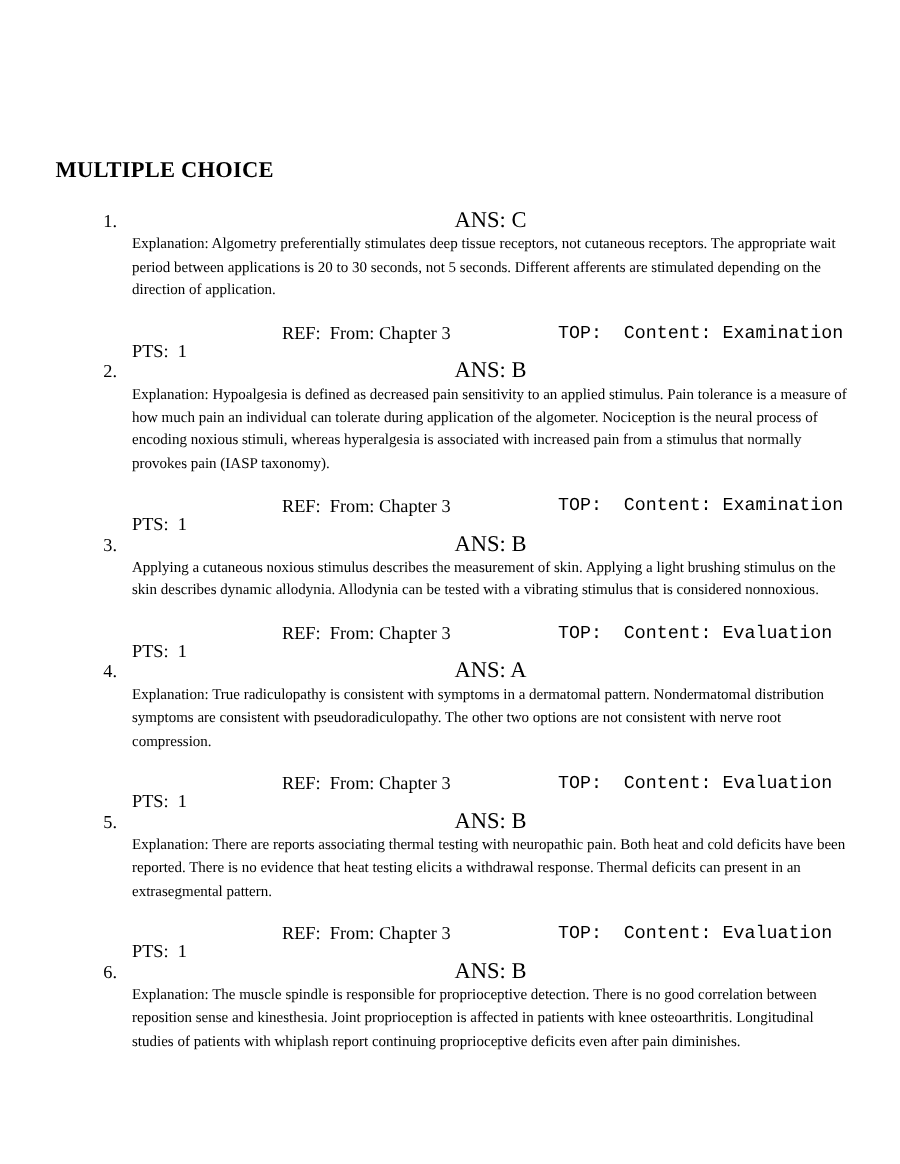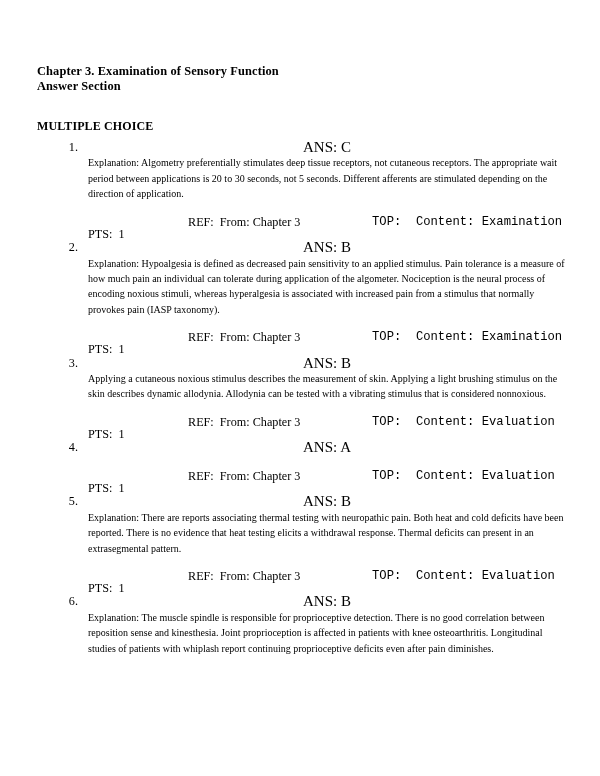--- a/index.html
+++ b/index.html
@@ -29,23 +29,23 @@
   }
   .head-line {
     font-weight: bold;
     font-size: 12.4px;
     line-height: 14.5px;
     letter-spacing: 0.01em;
   }
   .section-title {
     position: absolute;
     left: 37px;
-    top: 118px;
+    top: 106px;
     font-weight: bold;
-    font-size: 12px;
+    font-size: 15px;
     line-height: 16px;
     letter-spacing: 0.01em;
   }
   .answers {
     position: absolute;
     left: 0;
     top: 140px;
     width: 600px;
   }
   .item {
@@ -98,24 +98,20 @@
     top: 0;
     white-space: pre;
     font-family: Liberation Mono, monospace;
   }
 </style>
 </head>
 <body>
 
 <div class="page">
 
-  <div class="doc-head">
-    <div class="head-line">Chapter 3. Examination of Sensory Function</div>
-    <div class="head-line">Answer Section</div>
-  </div>
 
   <div class="section-title">MULTIPLE CHOICE</div>
 
   <div class="answers">
 
     <div class="item">
       <div class="item-num">1.</div>
       <div class="ans-line">ANS:  C</div>
       <div class="explanation">Explanation: Algometry preferentially stimulates deep tissue receptors, not cutaneous receptors. The appropriate wait period between applications is 20 to 30 seconds, not 5 seconds. Different afferents are stimulated depending on the direction of application.</div>
       <div class="meta-row">
@@ -143,20 +139,21 @@
       <div class="meta-row">
         <span class="meta-pts">PTS:  1</span>
         <span class="meta-ref">REF:  From: Chapter 3</span>
         <span class="meta-top">TOP:  Content: Evaluation</span>
       </div>
     </div>
 
     <div class="item">
       <div class="item-num">4.</div>
       <div class="ans-line">ANS:  A</div>
+      <div class="explanation">Explanation: True radiculopathy is consistent with symptoms in a dermatomal pattern. Nondermatomal distribution symptoms are consistent with pseudoradiculopathy. The other two options are not consistent with nerve root compression.</div>
       <div class="meta-row">
         <span class="meta-pts">PTS:  1</span>
         <span class="meta-ref">REF:  From: Chapter 3</span>
         <span class="meta-top">TOP:  Content: Evaluation</span>
       </div>
     </div>
 
     <div class="item">
       <div class="item-num">5.</div>
       <div class="ans-line">ANS:  B</div>

